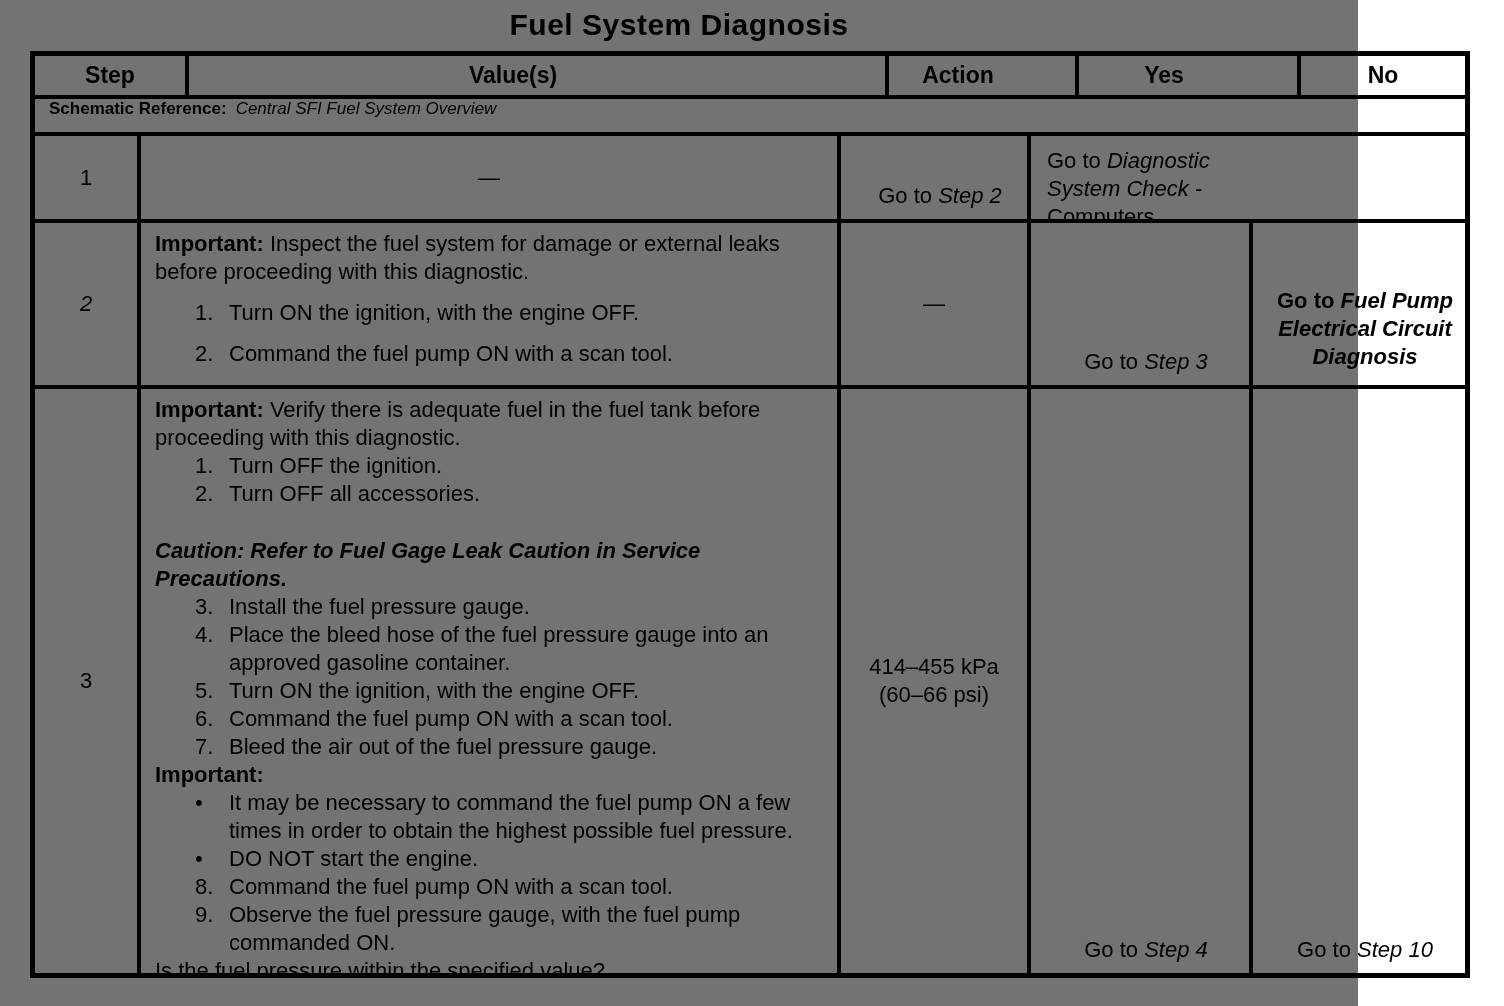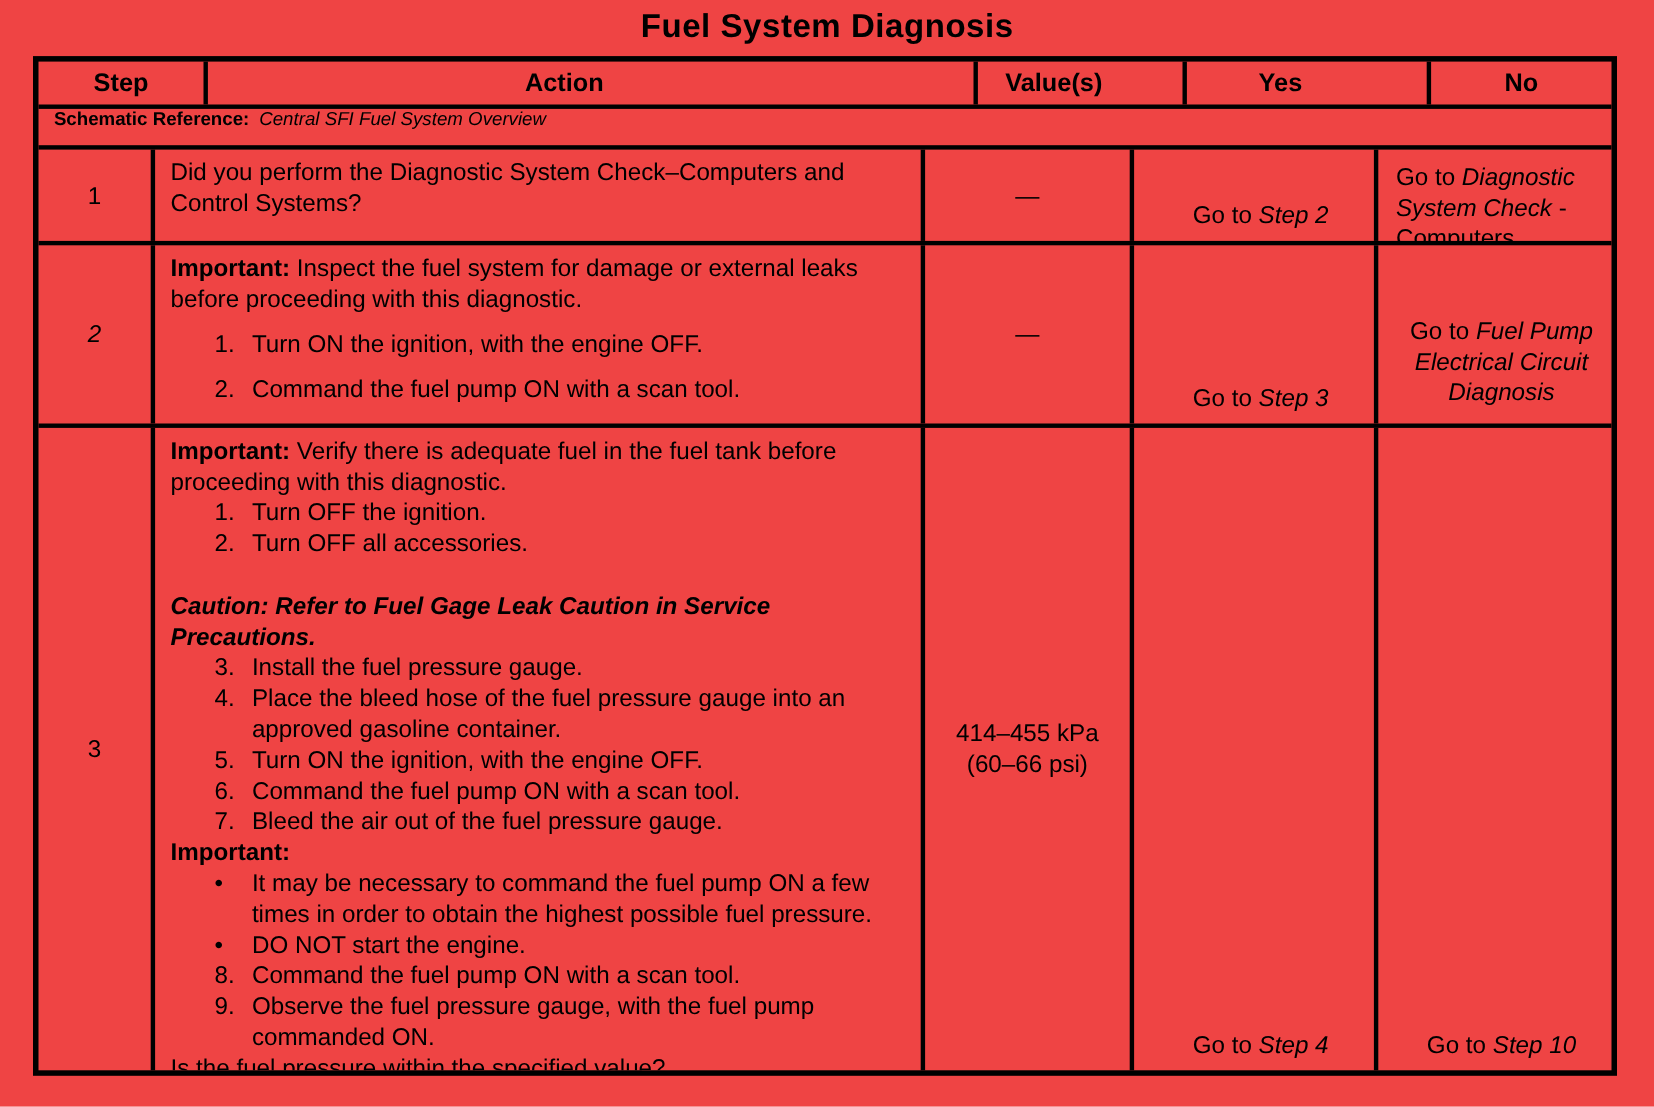--- a/index.html
+++ b/index.html
@@ -2,21 +2,21 @@
 <html><head>
 <meta charset="utf-8">
 <style>
   * { box-sizing: border-box; margin: 0; padding: 0; }
   html, body {
     width: 1504px;
     background: #ffffff;
     color: #000000;
     font-family: "Liberation Sans", "DejaVu Sans", sans-serif;
   }
-  .page { width: 1504px; height: 1006px; background: #ef4444; padding-top: 8px; }
+  .page { width: 1358px; height: 1006px; background: #737373; padding-top: 8px; }
   .title {
     text-align: center;
     font-size: 30px;
     font-weight: bold;
     letter-spacing: 0.5px;
     margin-bottom: 9px;
   }
   .dtable {
     width: 1440px;
     margin-left: 30px;
@@ -82,50 +82,47 @@
     display: flex; flex-direction: column;
     align-items: center; justify-content: flex-end;
     font-size: 22px; line-height: 28px;
     padding-bottom: 9px; text-align: center; padding-left: 12px;
   }
   .yesno-cell .it, .no-r1 .it { font-style: italic; }
   .no-r1 {
     font-size: 22px; line-height: 28px;
     padding: 11px 6px 0 16px;
   }
-  .no-r2 { padding-bottom: 14px; }
+  .no-r2 { padding-bottom: 14px; font-weight: bold; }
 </style>
 </head>
 <body>
 
 <div class="page">
   <div class="title">Fuel System Diagnosis</div>
 
   <div class="dtable">
 
     <div class="trow hrow first">
       <div class="cell hcell">Step</div>
+      <div class="cell hcell">Value(s)</div>
       <div class="cell hcell">Action</div>
-      <div class="cell hcell">Value(s)</div>
       <div class="cell hcell">Yes</div>
       <div class="cell hcell">No</div>
     </div>
 
     <div class="trow schematic-row srow">
       <div class="scell">
         <span class="lbl">Schematic Reference:</span>
         <span class="val">Central SFI Fuel System Overview</span>
       </div>
     </div>
 
     <div class="trow r1">
       <div class="cell step-cell">1</div>
-      <div class="cell action-cell">
-        <div class="para">Did you perform the Diagnostic System Check–Computers and Control Systems?</div>
-      </div>
       <div class="cell value-cell">—</div>
       <div class="cell yesno-cell">
         <span><span>Go to </span><span class="it">Step 2</span></span>
       </div>
       <div class="cell no-r1">
         <span><span>Go to </span><span class="it">Diagnostic System Check</span><span> - Computers</span></span>
       </div>
     </div>
 
     <div class="trow r2">

